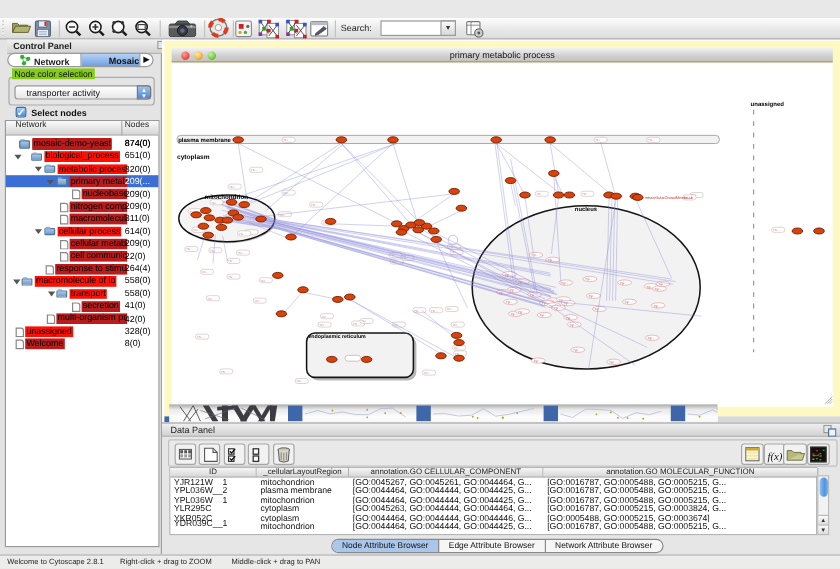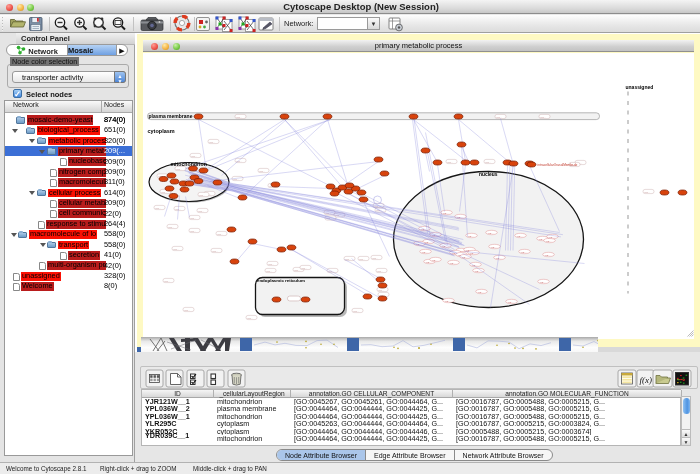--- a/index.html
+++ b/index.html
@@ -9,27 +9,27 @@
 #titlebar .t{width:100%;text-align:center;font-size:9.5px;font-weight:bold;color:#222;line-height:14px;padding-left:22px;box-sizing:border-box}
 .light{position:absolute;top:3.5px;width:7px;height:7px;border-radius:50%}
 
 #toolbar{left:0;top:15px;width:700px;height:18px;background:linear-gradient(#fdfdfd,#e7e7e7 60%,#dcdcdc);border-bottom:1px solid #9f9f9f}
 .sep{position:absolute;top:2px;width:1px;height:14px;background:#c2c2c2}
 #searchlbl{position:absolute;left:284px;top:4px;font-size:7.5px;color:#222}
 #searchbox{position:absolute;left:317px;top:2px;width:63px;height:13px;background:#fff;border:1px solid #9a9a9a}
 #searcharrow{position:absolute;left:367px;top:2px;width:13px;height:13px;background:linear-gradient(#fafafa,#d9d9d9);border:1px solid #9a9a9a;font-size:6px;text-align:center;line-height:12px;color:#333}
 
 #cpanel{left:0;top:33px;width:135px;height:429px;background:#e4e4e4;border-right:1px solid #a0a0a0}
-#cphead{left:16px;top:0;width:139px;height:12px;background:linear-gradient(#f0f0f0,#d2d2d2);border-bottom:1px solid #b5b5b5;font-size:7.5px;font-weight:bold;color:#222;line-height:12px;padding-left:5px}
+#cphead{left:6px;top:0;width:139px;height:12px;background:linear-gradient(#f0f0f0,#d2d2d2);border-bottom:1px solid #b5b5b5;font-size:7.5px;font-weight:bold;color:#222;line-height:12px;padding-left:5px}
 #tabs{left:6px;top:11px;width:122px;height:12px;background:#fff;border:1px solid #9a9a9a;border-radius:6px;overflow:hidden;display:flex}
 #tabnet{width:60px;font-size:7.5px;font-weight:bold;color:#222;text-align:center;line-height:11px}
-#tabmos{width:50px;font-size:7.5px;font-weight:bold;color:#111;text-align:left;line-height:11px;background:linear-gradient(#b5d2f4,#6fa0e2);border-left:1px solid #9a9a9a;border-right:1px solid #9a9a9a}
+#tabmos{width:50px;font-size:7.5px;font-weight:bold;color:#111;text-align:right;line-height:11px;background:linear-gradient(#b5d2f4,#6fa0e2);border-left:1px solid #9a9a9a;border-right:1px solid #9a9a9a}
 #tabarr{flex:1;text-align:center;font-size:7px;line-height:11px;color:#111}
 #groupbox{left:7px;top:31px;width:122px;height:24px;border:1px solid #aaa;border-radius:3px}
-#grouplbl{left:10px;top:24px;background:#737373;padding:0 2px;font-size:7.2px;color:#111}
+#grouplbl{left:10px;top:24px;background:#84cc16;padding:0 2px;font-size:7.2px;color:#111}
 #combo{left:12px;top:38px;width:114px;height:12px;background:linear-gradient(#ffffff,#e8e8e8);border:1px solid #999;border-radius:3px;font-size:7.5px;color:#111;line-height:11px;padding-left:9px}
 #combocap{left:114px;top:38px;width:12px;height:12px;border-radius:0 3px 3px 0;background:linear-gradient(#9ec3f0,#4e87d8);border:1px solid #777}
 #combocap .u{position:absolute;left:2.5px;top:0.5px;font-size:5px;color:#fff}
 #combocap .d{position:absolute;left:2.5px;top:5.5px;font-size:5px;color:#fff}
 #cb{left:13px;top:56px;width:9px;height:9px;border-radius:2px;background:linear-gradient(#a6d0f7,#4488dd);border:1px solid #3a6ea5;color:#fff;font-size:8.5px;line-height:9px;text-align:center;font-weight:bold}
 #cblbl{left:26px;top:57px;font-size:7.5px;font-weight:bold;color:#111}
 #tree{left:4px;top:67px;width:129px;height:356px;background:#fff;border:1px solid #999}
 #treehead{left:0;top:0;width:127px;height:12px;background:linear-gradient(#fafafa,#d5d5d5);border-bottom:1px solid #aaa;font-size:7px;color:#222}
 .trow{position:absolute;left:0;width:127px;height:10.3px;font-size:7.4px;line-height:10.3px;white-space:nowrap;overflow:hidden}
 .tlab{position:absolute;top:0.8px;height:8.8px;line-height:8.8px;padding:0 1px;color:#000}
@@ -48,38 +48,32 @@
 #canvas{left:6px;top:18.5px;width:551px;height:286px;background:#fff}
 
 #strip{left:6px;top:304px;width:457px;height:19px;background:linear-gradient(#a9a9a9,#e8e8e8 22%,#fdfdfd 55%,#f2f2f2);overflow:hidden}
 
 #dpanel{left:0px;top:319px;width:565px;height:110px;background:#e6e6e6}
 #dphead{left:0;top:0;width:565px;height:12px;background:linear-gradient(#f0f0f0,#d2d2d2);border-top:1px solid #aaa;border-bottom:1px solid #b0b0b0;font-size:7.5px;color:#222;line-height:11px;padding-left:7px}
 #dtoolbar{left:5px;top:14px;width:558px;height:23px;background:#e9e9e9;border:1px solid #c0c0c0;border-radius:2px}
 #dtable{left:6px;top:37px;width:540px;height:57px;background:#fff;border:1px solid #b5b5b5}
 .th{position:absolute;top:0;height:7.5px;background:linear-gradient(#f5f5f5,#d8d8d8);border-right:1px solid #b0b0b0;border-bottom:1px solid #a8a8a8;font-size:6.6px;color:#222;text-align:center;line-height:7.5px}
 .td{position:absolute;height:7.5px;font-size:7.2px;color:#111;line-height:7.6px;white-space:nowrap;overflow:hidden;padding-left:3px}
-.tdb{font-weight:bold}
+.tdb{font-weight:normal}
 #dscroll{left:546px;top:44px;width:10px;height:50px;background:#f2f2f2;border:1px solid #bbb}
 #dthumb{left:1px;top:1px;width:7px;height:16px;border-radius:4px;background:linear-gradient(90deg,#8fc1f2,#4f94e2 60%,#7db4ee)}
 #dtabs{left:141px;top:97px;height:12px;display:flex;border:1px solid #8a8a8a;border-radius:6px;overflow:hidden;background:#f6f6f6}
 .dtab{font-size:7px;color:#111;line-height:11px;padding:0 8px;border-right:1px solid #8a8a8a}
 .dtab.sel{background:#aac6ea}
 
 #status{left:0;top:462px;width:700px;height:12px;background:#ececec;border-top:1px solid #b2b2b2;font-size:6.3px;color:#222;line-height:11px}
 </style></head>
 <body>
 <div id="win">
 
-  <div class="abs" id="titlebar">
-    <div class="t">Cytoscape Desktop (New Session)</div>
-    <div class="light" style="left:6px;background:radial-gradient(circle at 35% 30%,#ff9d95,#ec5047 60%,#b33229)"></div>
-    <div class="light" style="left:16.5px;background:radial-gradient(circle at 35% 30%,#ffe9a8,#f4b240 60%,#c28a1e)"></div>
-    <div class="light" style="left:27px;background:radial-gradient(circle at 35% 30%,#c9f1a8,#75c943 60%,#4d9422)"></div>
-  </div>
 
   <div class="abs" id="toolbar">
     <div class="sep" style="left:2px;background:repeating-linear-gradient(#bbb 0 1px,#eee 1px 3px)"></div>
     <svg width="700" height="18" style="position:absolute;left:0;top:0">
         <path d="M10.5 12 L10.5 4.5 L14.5 4.5 L16 6 L23 6 L23 7" fill="#9fa15e" stroke="#5f6130" stroke-width="0.8"></path>
         <path d="M10.5 12 L13 6.8 L25.5 6.8 L23.5 12 Z" fill="#b3b56e" stroke="#5f6130" stroke-width="0.8"></path>
         <rect x="29.5" y="2.5" width="12.5" height="13" rx="1" fill="#7c8fa6" stroke="#44566b" stroke-width="0.8"></rect>
         <rect x="32" y="2.5" width="7" height="5" fill="#e8eef4" stroke="#44566b" stroke-width="0.5"></rect>
         <rect x="37" y="3" width="1.8" height="3.6" fill="#cc3333"></rect>
         <rect x="31" y="9.5" width="9.5" height="6" fill="#e8eef4" stroke="#44566b" stroke-width="0.5"></rect>
@@ -145,21 +139,21 @@
         <line x1="389" y1="6" x2="400" y2="6" stroke="#777" stroke-width="0.7"></line>
         <line x1="392.5" y1="3" x2="392.5" y2="14" stroke="#777" stroke-width="0.7"></line>
         <circle cx="399" cy="12.5" r="3.4" fill="#c8cdd4" stroke="#555" stroke-width="0.8"></circle>
         <circle cx="399" cy="12.5" r="1.2" fill="#555"></circle>
       </svg>
     <div class="sep" style="left:49px"></div>
     <div class="sep" style="left:133px"></div>
     <div class="sep" style="left:170px"></div>
     <div class="sep" style="left:194px"></div>
     <div class="sep" style="left:279px"></div>
-    <div id="searchlbl">Network:</div>
+    <div id="searchlbl">Search:</div>
     <div id="searchbox"></div>
     <div id="searcharrow">▼</div>
   </div>
 
   <div class="abs" id="cpanel">
     <div class="abs" id="cphead">Control Panel<svg width="11" height="10" viewBox="0 0 11 10" style="position:absolute;right:3px;top:1px">
           <rect x="0.5" y="0.5" width="6" height="6" fill="#dce8f4" stroke="#a59a6a" stroke-width="1"></rect>
           <rect x="4.5" y="3.5" width="6" height="6" fill="#eef4fa" stroke="#4a6f9f" stroke-width="1"></rect>
         </svg></div>
     <div class="abs" id="tabs">
@@ -575,20 +569,24 @@
           <circle cx="395" cy="11.9" r="0.8" fill="#b8a42a"></circle>
           <path d="M432 8 L442 9.0 L453 4.5 L464 10.7 L474 11.7 L484 11.1 L495 8.1 L506 9.4 L516 4.9" stroke="#9aa4d8" stroke-width="0.6" fill="none" opacity="0.8"></path>
           <circle cx="499" cy="8.2" r="0.8" fill="#b8a42a"></circle>
           <circle cx="457" cy="3.6" r="0.8" fill="#b8a42a"></circle>
           <circle cx="501" cy="11.9" r="0.8" fill="#b8a42a"></circle>
           <circle cx="442" cy="10.2" r="0.8" fill="#b8a42a"></circle>
           <circle cx="467" cy="4.4" r="0.8" fill="#b8a42a"></circle>
         </svg>
       </div>
     <div class="abs" id="dpanel">
+      <div class="abs" id="dphead">Data Panel<svg width="11" height="10" viewBox="0 0 11 10" style="position:absolute;right:3px;top:1px">
+            <rect x="0.5" y="0.5" width="6" height="6" fill="#dce8f4" stroke="#a59a6a" stroke-width="1"></rect>
+            <rect x="4.5" y="3.5" width="6" height="6" fill="#eef4fa" stroke="#4a6f9f" stroke-width="1"></rect>
+          </svg></div>
       <div class="abs" id="dtoolbar">
           <svg width="558" height="23" style="position:absolute;left:0;top:0">
             <rect x="5" y="3" width="17" height="17" rx="2" fill="#f2f2f2" stroke="#a8a8a8" stroke-width="1"></rect>
             <rect x="25" y="3" width="17" height="17" rx="2" fill="#f2f2f2" stroke="#a8a8a8" stroke-width="1"></rect>
             <rect x="46" y="3" width="17" height="17" rx="2" fill="#f2f2f2" stroke="#a8a8a8" stroke-width="1"></rect>
             <rect x="66" y="3" width="17" height="17" rx="2" fill="#f2f2f2" stroke="#a8a8a8" stroke-width="1"></rect>
             <rect x="87" y="3" width="17" height="17" rx="2" fill="#f2f2f2" stroke="#a8a8a8" stroke-width="1"></rect>
             <rect x="8.5" y="7.5" width="10" height="8" fill="#fff" stroke="#444" stroke-width="0.8"></rect>
             <rect x="9.2" y="8.2" width="2.4" height="2.6" fill="#555"></rect>
             <rect x="9.2" y="11.6" width="2.4" height="2.6" fill="#999"></rect>

